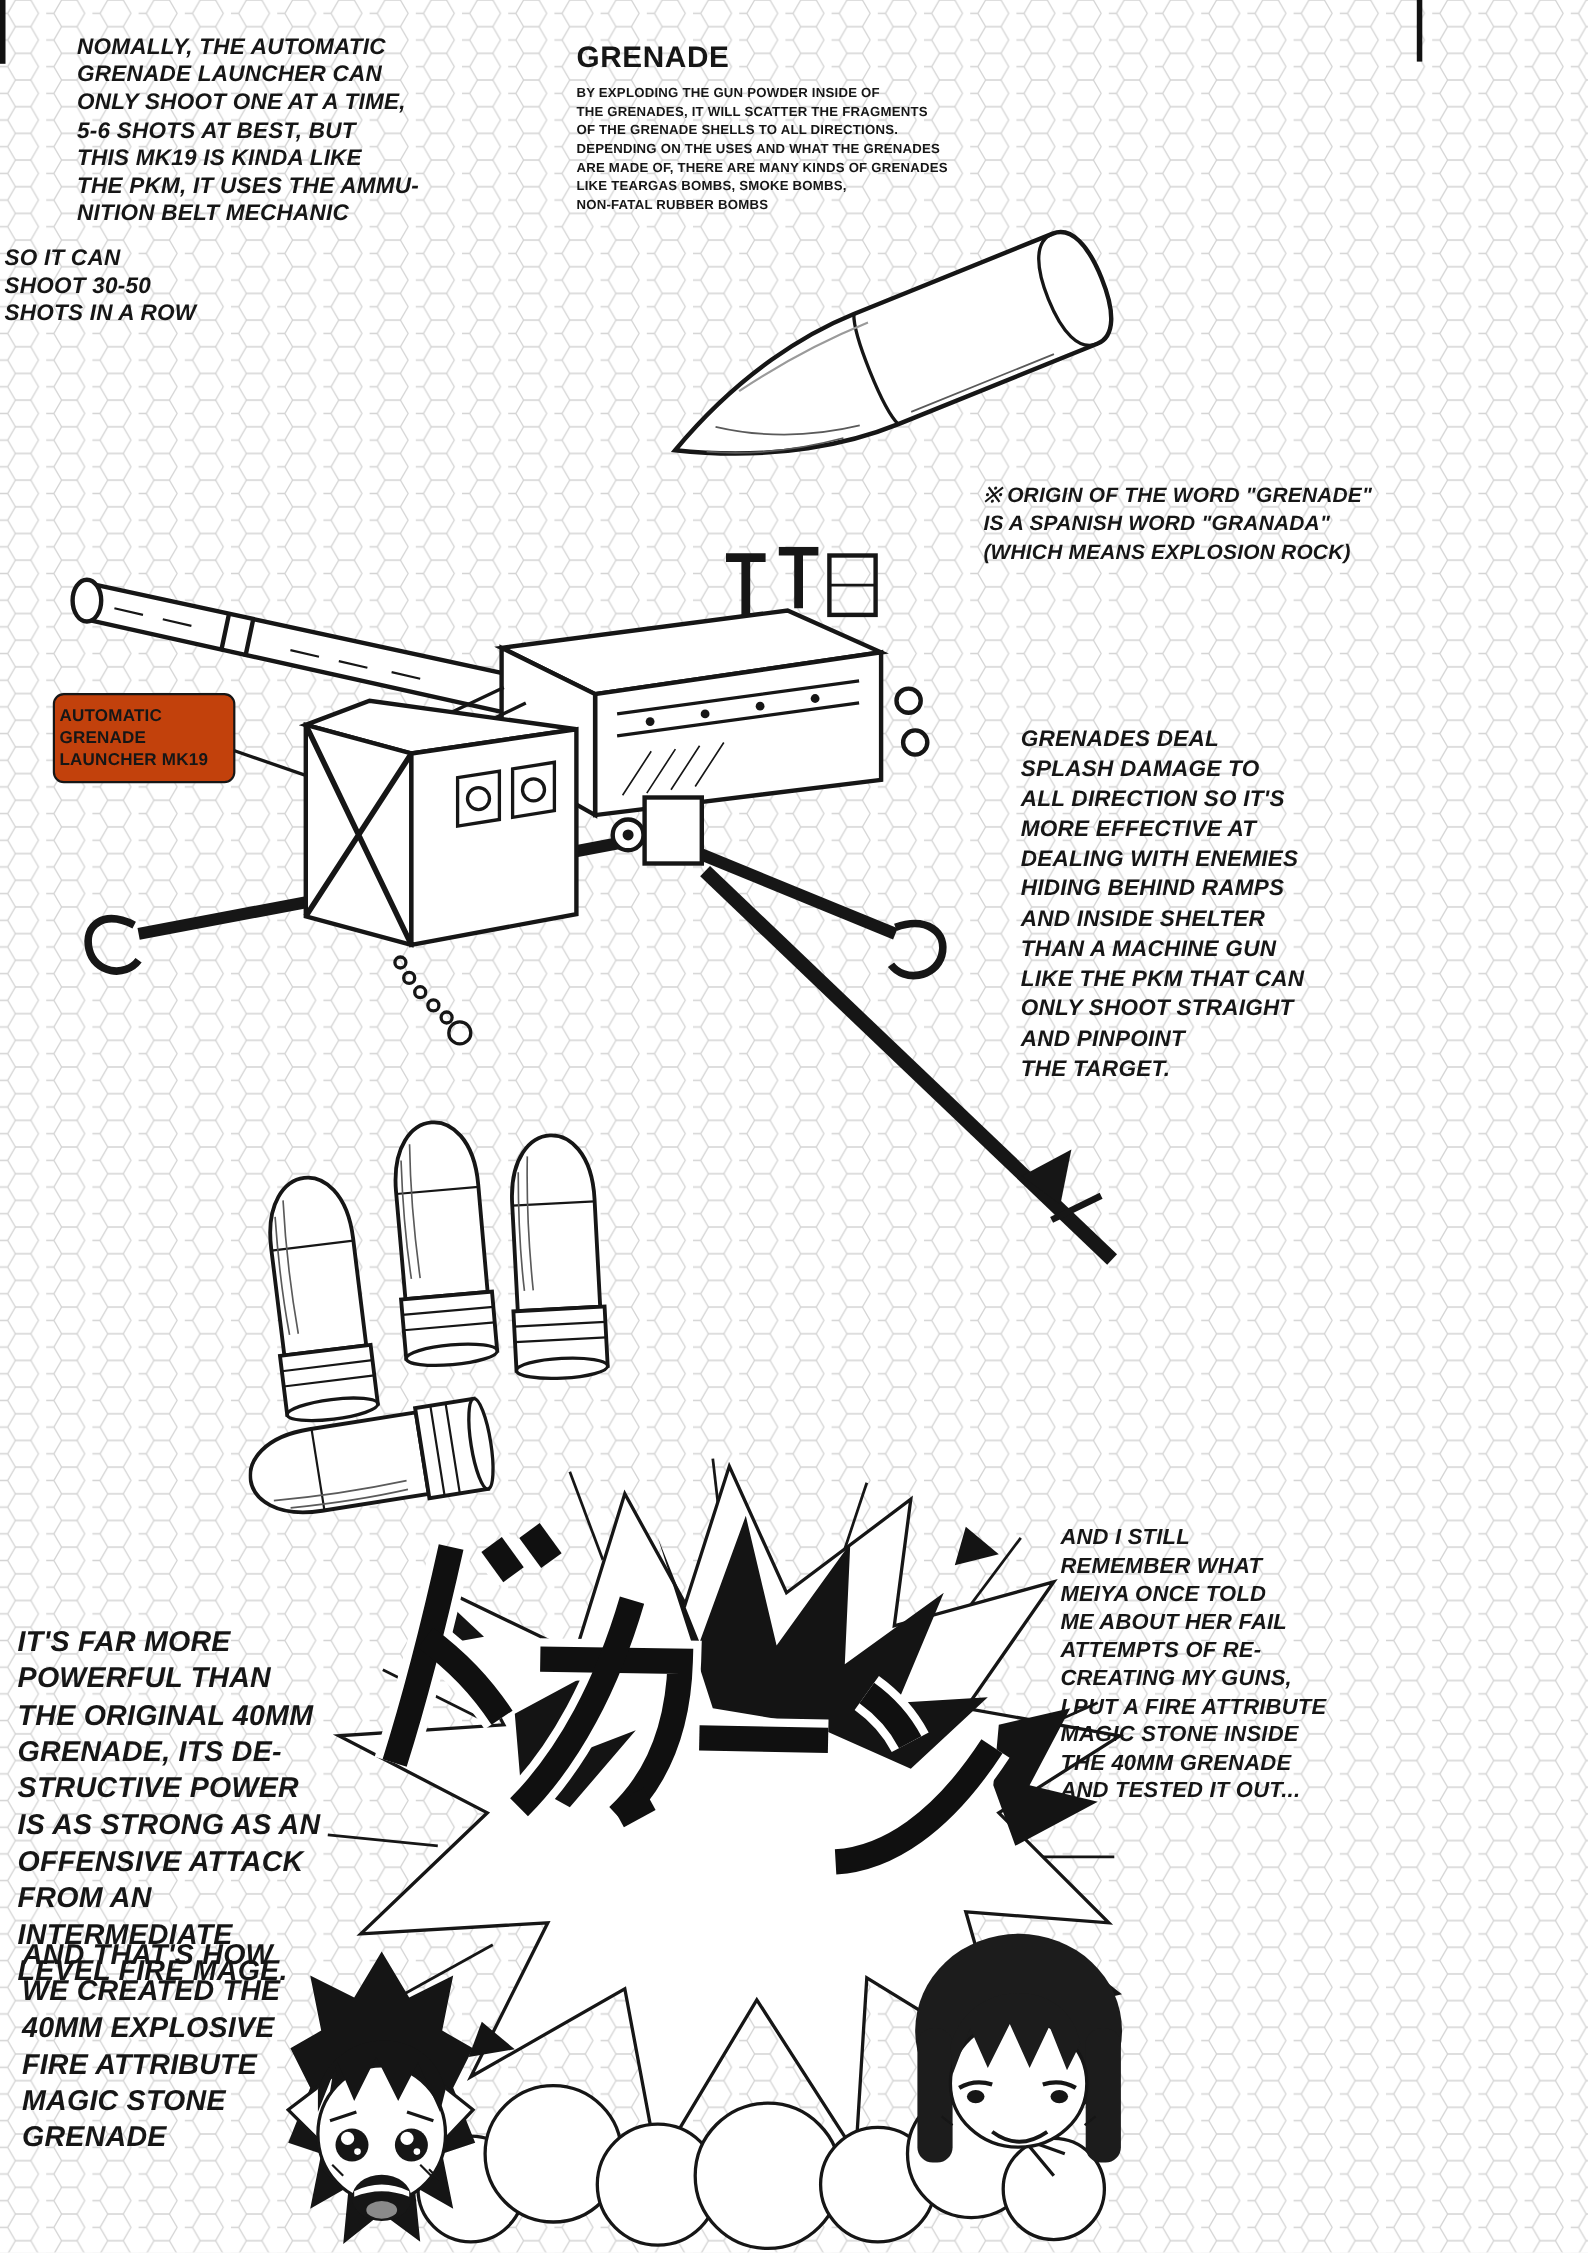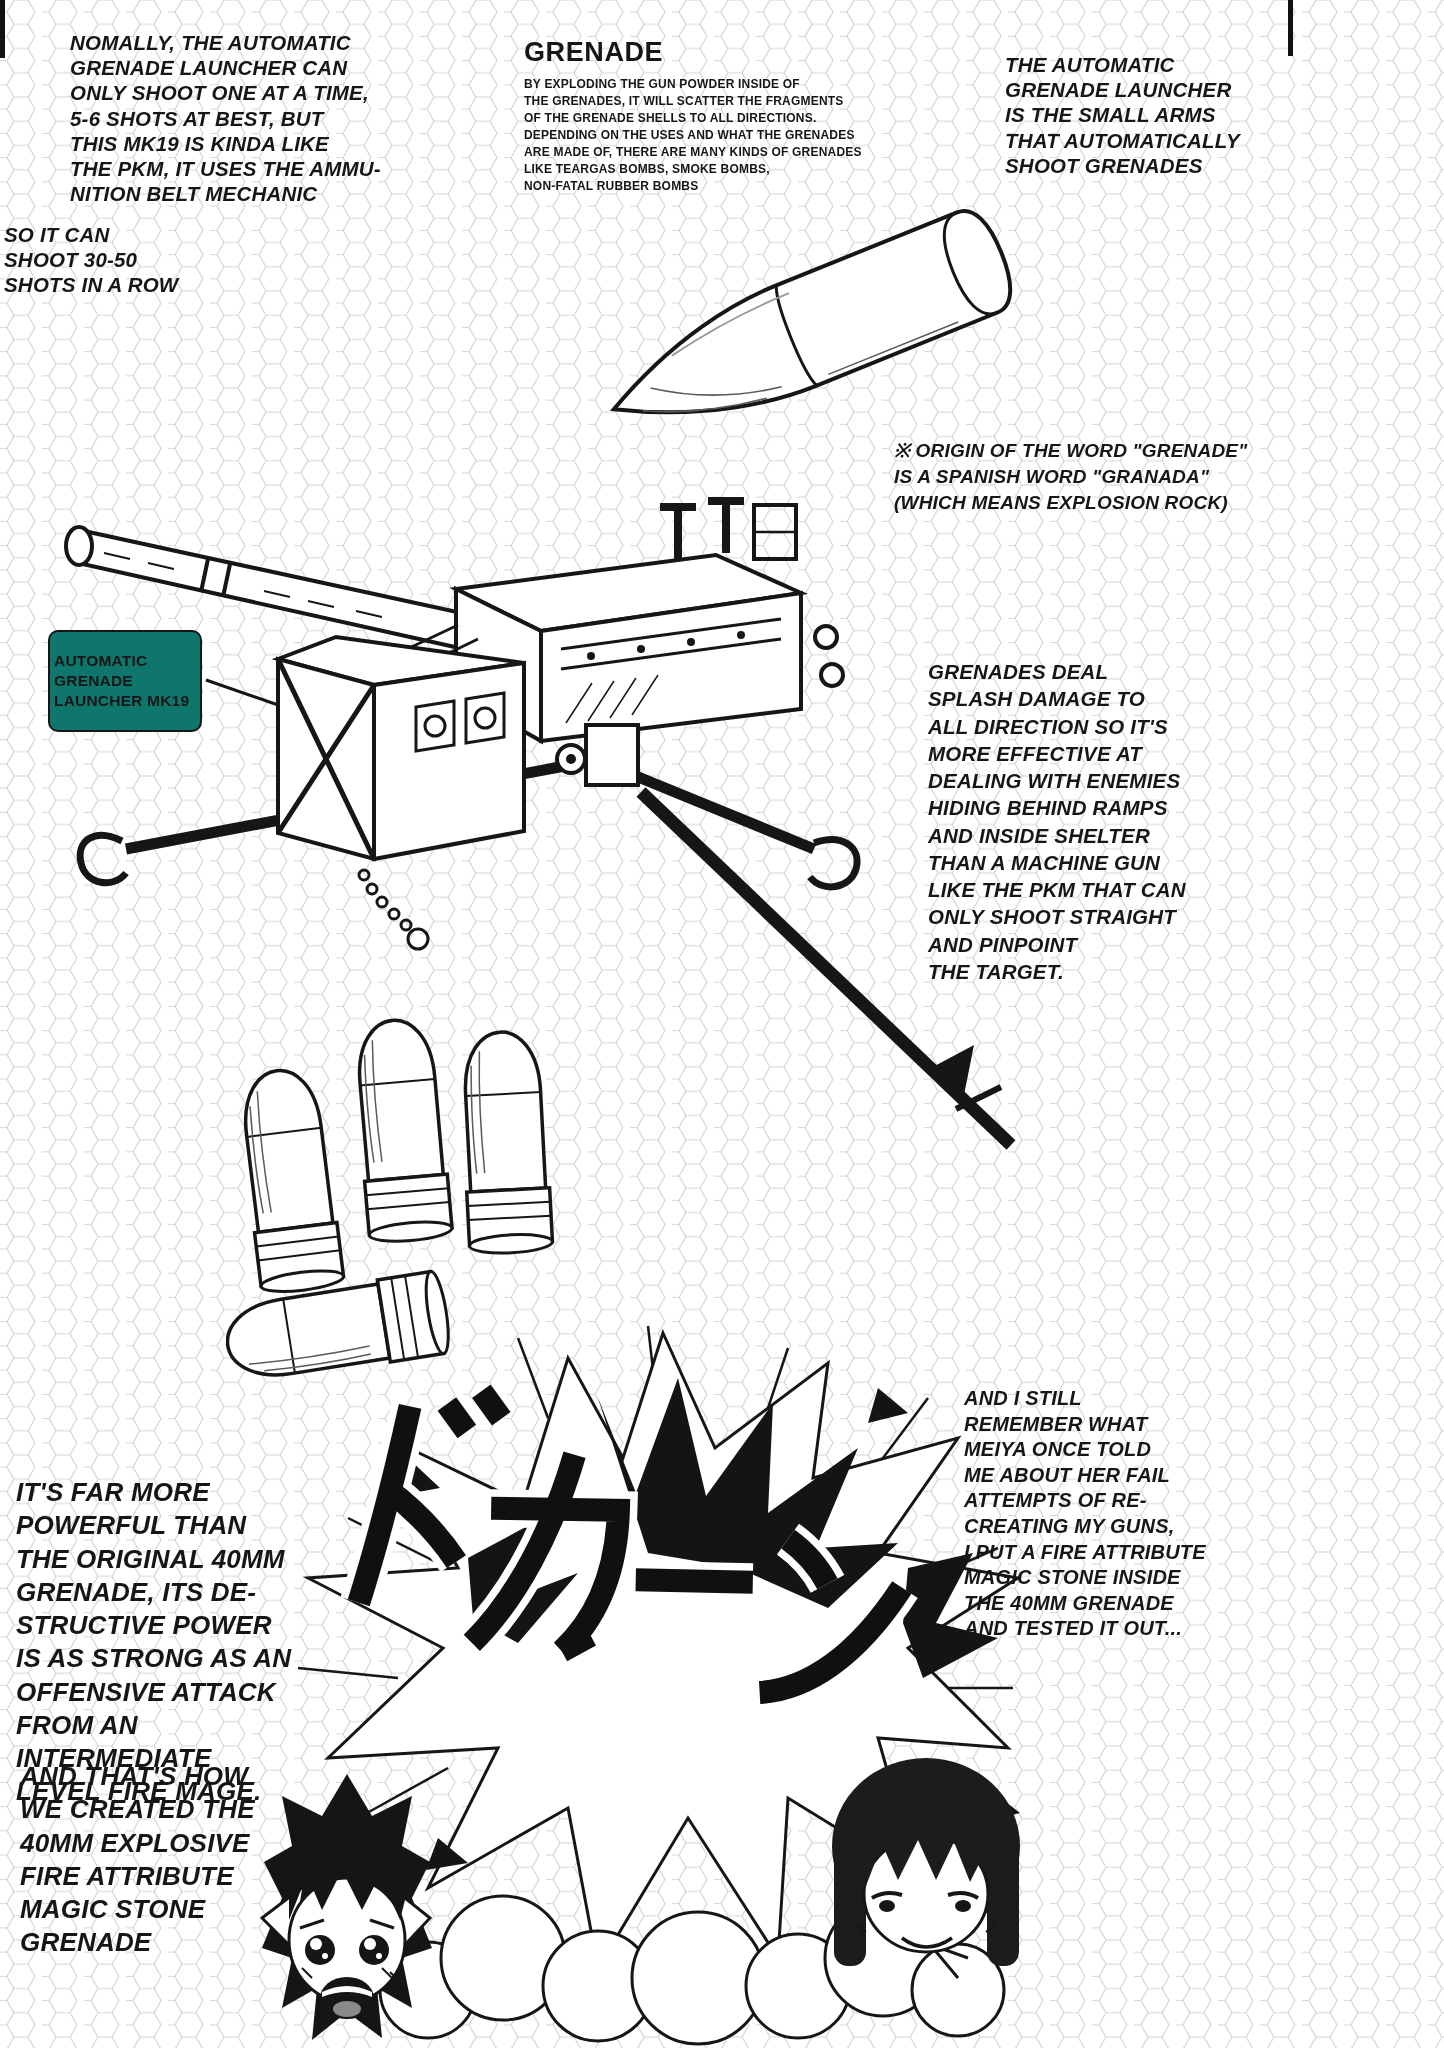--- a/index.html
+++ b/index.html
@@ -18,23 +18,23 @@
   }
   .tick { position:absolute; background:#111; z-index:4; }
 
   #b-ammo-belt     { left:70px;   top:30px;   width:410px; font-size:20.5px; }
   #b-shots-row     { left:4px;    top:222px;  width:242px; font-size:20.5px; }
   #b-grenade-title { left:524px;  top:36px;   width:260px; font-size:27px;  text-align:left; font-style:normal; letter-spacing:.6px; }
   #b-grenade-body  { left:524px;  top:76px;   width:508px; font-size:12px;  text-align:left; font-style:normal; line-height:1.42; }
   #b-launcher-intro{ left:1005px; top:52px;   width:300px; font-size:20.5px; }
   #b-origin-note   { left:894px;  top:438px;  width:410px; font-size:19px;  text-align:left; line-height:1.38; }
   #b-label {
-    left:48px; top:630px; width:154px; box-sizing:border-box;
-    background:#0f766e; border:2.5px solid #161616; border-radius:10px;
-    padding:19px 4px; font-size:15.5px; font-style:normal; line-height:1.3; z-index:3;
+    left:48px; top:630px; width:166px; box-sizing:border-box;
+    background:#c2410c; border:2.5px solid #161616; border-radius:10px;
+    padding:9px 4px; font-size:15.5px; font-style:normal; line-height:1.3; z-index:3;
   }
   #b-splash  { left:928px; top:658px;  width:352px; font-size:20.5px; line-height:1.33; }
   #b-40mm    { left:24px;  top:942px;  width:320px; font-size:20.5px; }
   #b-power   { left:16px;  top:1476px; width:298px; font-size:26px; line-height:1.28; }
   #b-meiya   { left:964px; top:1386px; width:326px; font-size:20px;   line-height:1.28; }
   #b-magic   { left:20px;  top:1760px; width:258px; font-size:26px; line-height:1.28; }
 
   #ill-shell      { left:560px; top:200px; }
   #ill-mk19       { left:26px;  top:497px; }
   #ill-rounds     { left:226px; top:992px; }
@@ -82,25 +82,20 @@
 
   <div class="txt" id="b-grenade-title">GRENADE</div>
   <div class="txt" id="b-grenade-body">BY EXPLODING THE GUN POWDER INSIDE OF
 THE GRENADES, IT WILL SCATTER THE FRAGMENTS
 OF THE GRENADE SHELLS TO ALL DIRECTIONS.
 DEPENDING ON THE USES AND WHAT THE GRENADES
 ARE MADE OF, THERE ARE MANY KINDS OF GRENADES
 LIKE TEARGAS BOMBS, SMOKE BOMBS,
 NON-FATAL RUBBER BOMBS</div>
 
-  <div class="txt" id="b-launcher-intro">THE AUTOMATIC
-GRENADE LAUNCHER
-IS THE SMALL ARMS
-THAT AUTOMATICALLY
-SHOOT GRENADES</div>
 
   <div class="txt" id="b-origin-note">※ ORIGIN OF THE WORD "GRENADE"
 IS A SPANISH WORD "GRANADA"
 (WHICH MEANS EXPLOSION ROCK)</div>
 
   <div class="txt" id="b-label">AUTOMATIC
 GRENADE
 LAUNCHER MK19</div>
   <svg class="ill" id="label-pointer" width="120" height="64">
     <path d="M4 16 L108 52" stroke="#161616" stroke-width="3" fill="none"></path>

